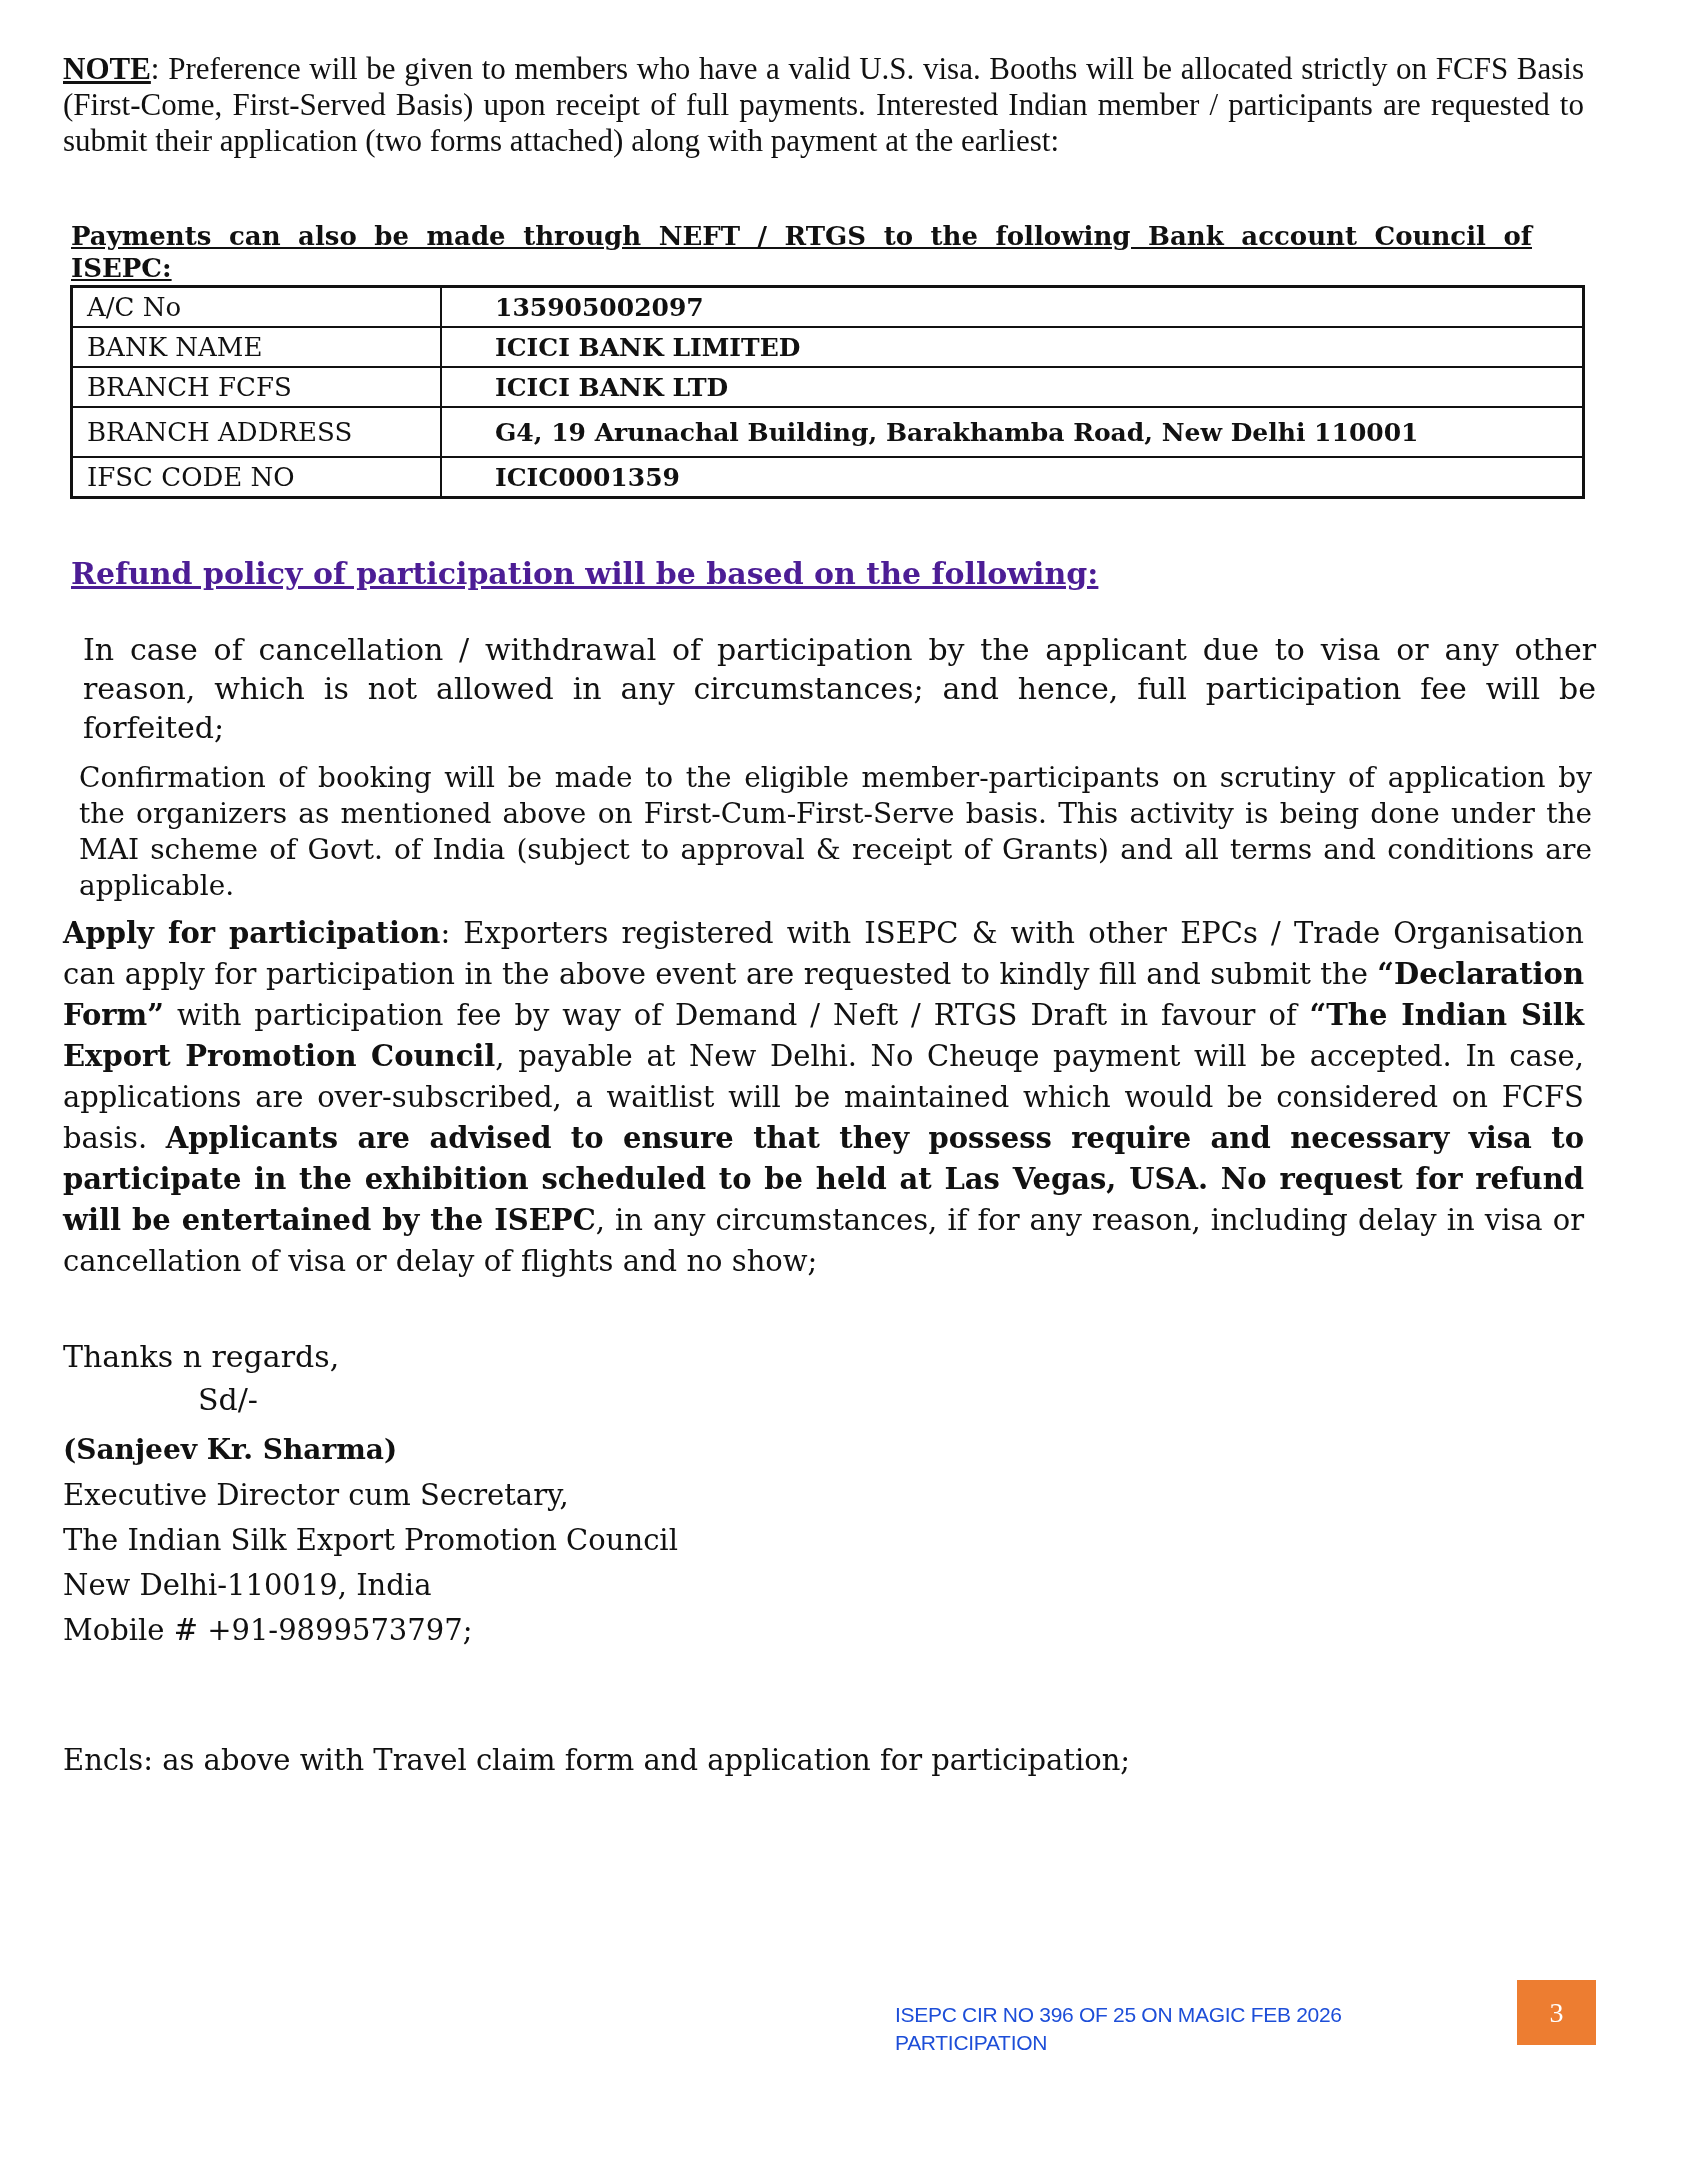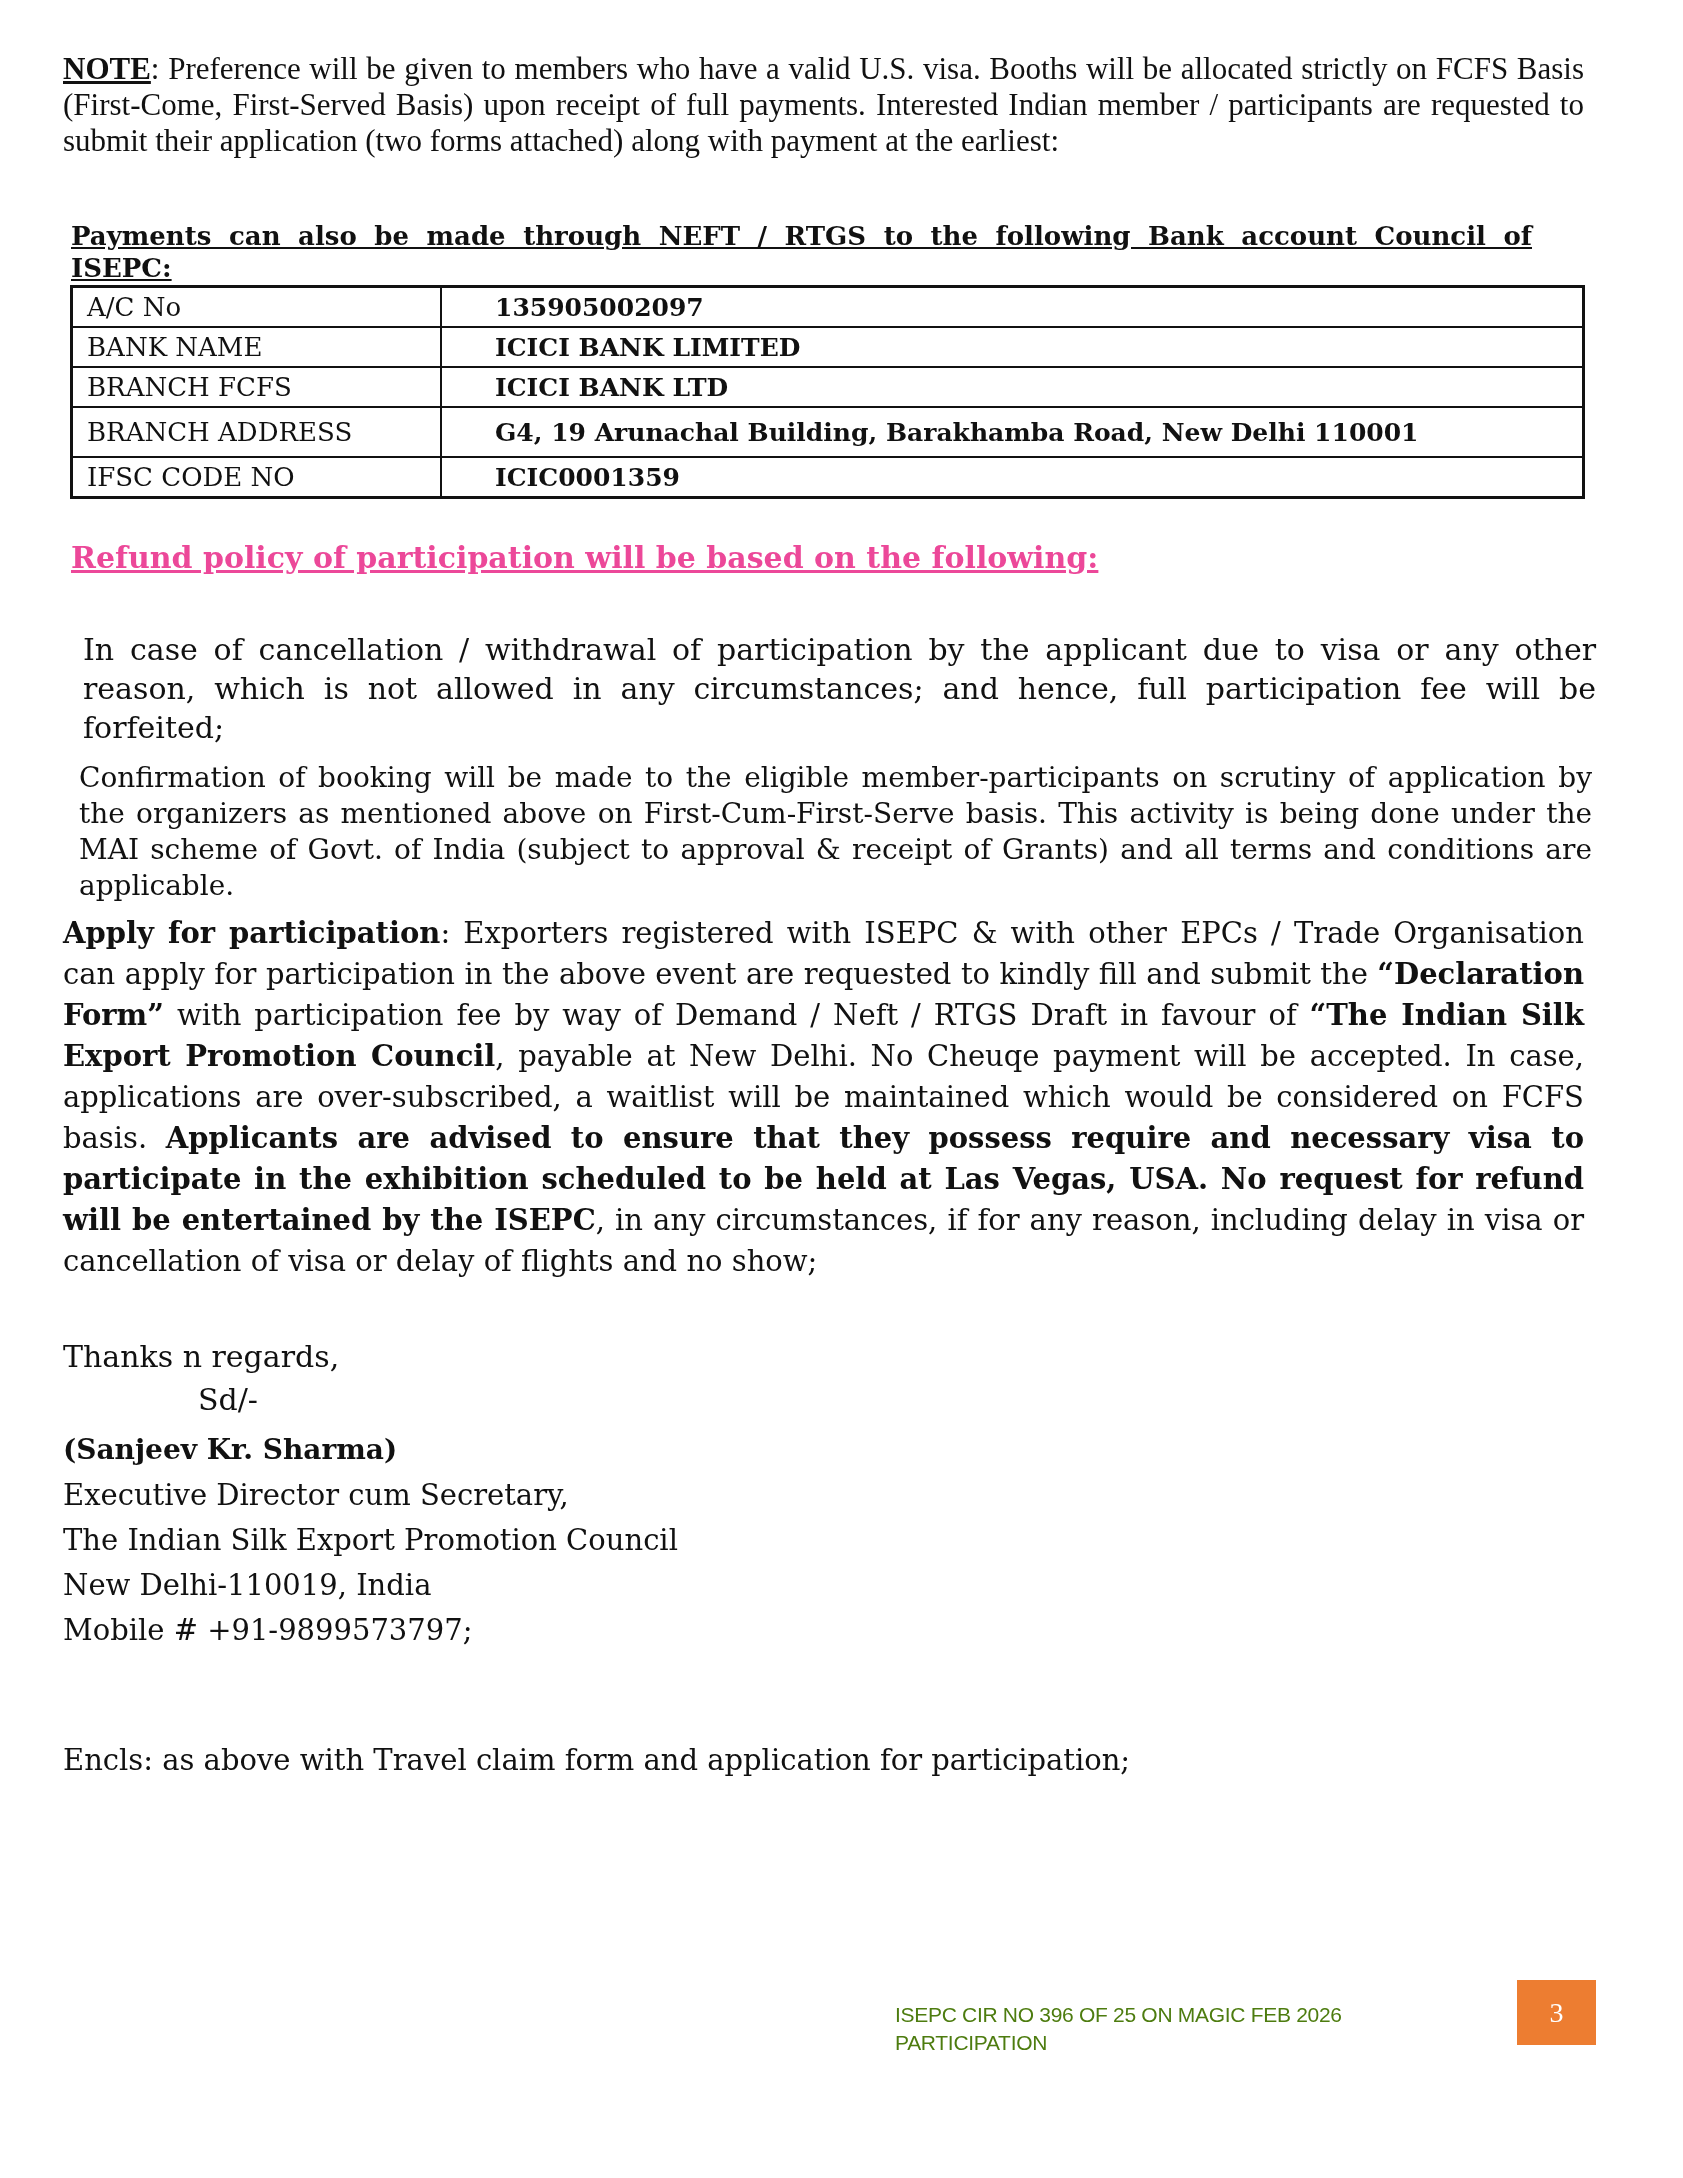--- a/index.html
+++ b/index.html
@@ -16,23 +16,23 @@
       text-decoration: underline; text-align: justify; text-align-last: left; word-spacing: 6px; }
 
     #bank-table { position: absolute; left: 70px; top: 285px; width: 1515px;
       border-collapse: collapse; border: 3px solid #111; }
     #bank-table td { border: 2px solid #111; padding: 0 14px; height: 38px;
       vertical-align: middle; white-space: nowrap; }
     #bank-table td.k { width: 339px; font-family: "DejaVu Serif", serif; font-size: 26px; font-weight: normal; }
     #bank-table td.v { font-family: "DejaVu Serif", serif; font-size: 25px; font-weight: bold; padding-left: 53px; }
     #bank-table tr.tall td { height: 48px; }
 
-    #refund-heading { position: absolute; left: 71px; top: 540px;
+    #refund-heading { position: absolute; left: 71px; top: 556px;
       font-family: "DejaVu Serif", serif; font-weight: bold; font-size: 30px; line-height: 36px;
-      color: #ec4899; text-decoration: underline; }
+      color: #4c1d95; text-decoration: underline; }
 
     #refund-para { position: absolute; left: 71px; top: 618px; width: 1513px;
       font-family: "DejaVu Serif", serif; font-size: 30px; line-height: 39px;
       text-align: justify; text-align-last: left; }
 
     #confirm-para { position: absolute; left: 71px; top: 752px; width: 1513px;
       font-family: "DejaVu Serif", serif; font-size: 28px; line-height: 36px;
       text-align: justify; text-align-last: left; }
 
     #apply-para { position: absolute; left: 63px; top: 913px; width: 1521px;
@@ -48,21 +48,21 @@
       font-family: "DejaVu Serif", serif; font-size: 28px; line-height: 40px; font-weight: bold; }
     #address-block { position: absolute; left: 63px; top: 1473px;
       font-family: "DejaVu Serif", serif; font-size: 29px; line-height: 45px; }
     #address-block div { white-space: nowrap; }
 
     #encls { position: absolute; left: 63px; top: 1740px;
       font-family: "DejaVu Serif", serif; font-size: 29px; line-height: 40px; }
 
     #footer-text { position: absolute; left: 895px; top: 2001px;
       font-family: "Liberation Sans", sans-serif; font-size: 21px; line-height: 28px;
-      letter-spacing: -0.3px; color: #4d7c0f; }
+      letter-spacing: -0.3px; color: #1d4ed8; }
     #page-badge { position: absolute; left: 1517px; top: 1980px; width: 79px; height: 65px;
       background: #ed7d31; color: #ffffff; display: flex; align-items: center; justify-content: center;
       font-family: "Liberation Serif", serif; font-size: 28px; }
   </style>
 </head>
 <body>
 
 <div class="page">
 
   <p id="note" style="margin:0"><span class="note-label">NOTE</span><span>: Preference will be given to members who have a valid U.S. visa. Booths will be allocated strictly on FCFS Basis (First-Come, First-Served Basis) upon receipt of full payments. Interested Indian member / participants are requested to submit  their application (two forms attached) along with payment at the earliest:</span></p>

